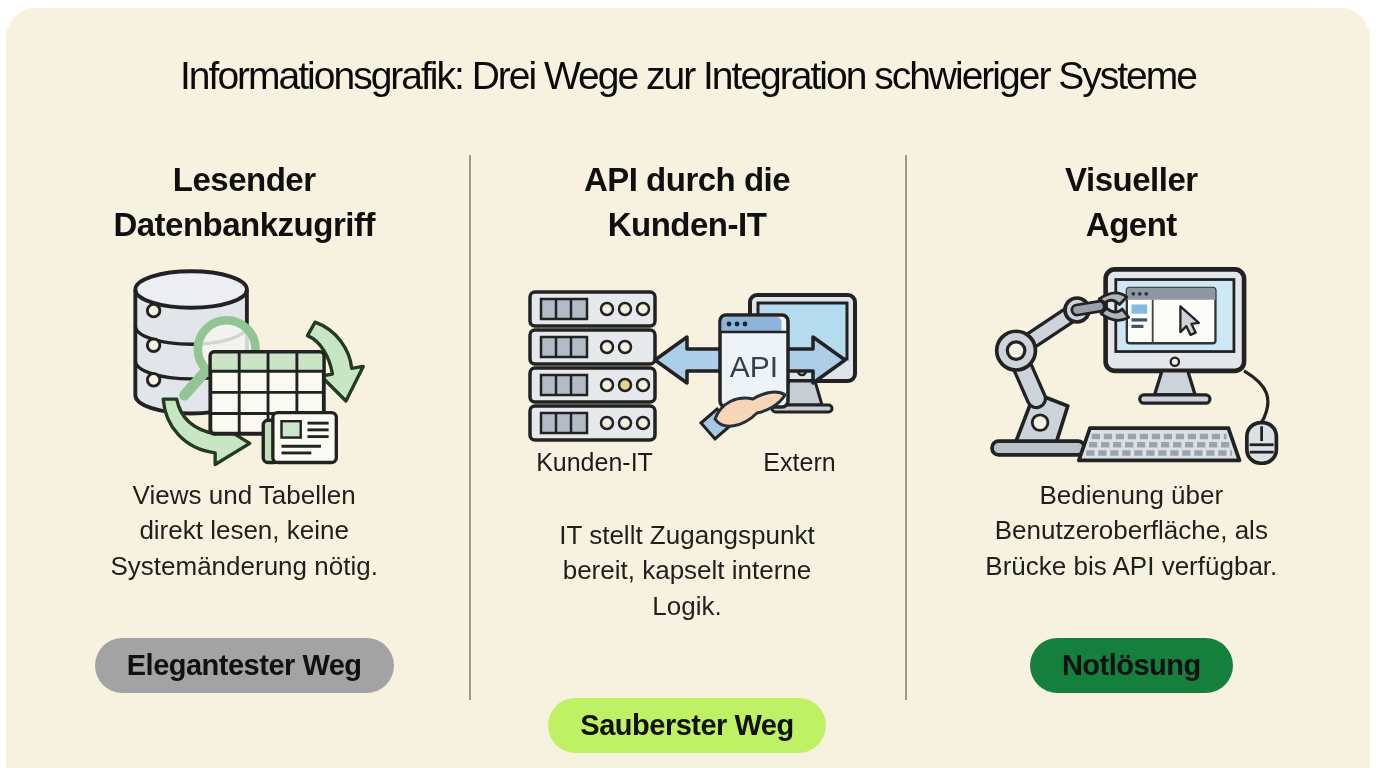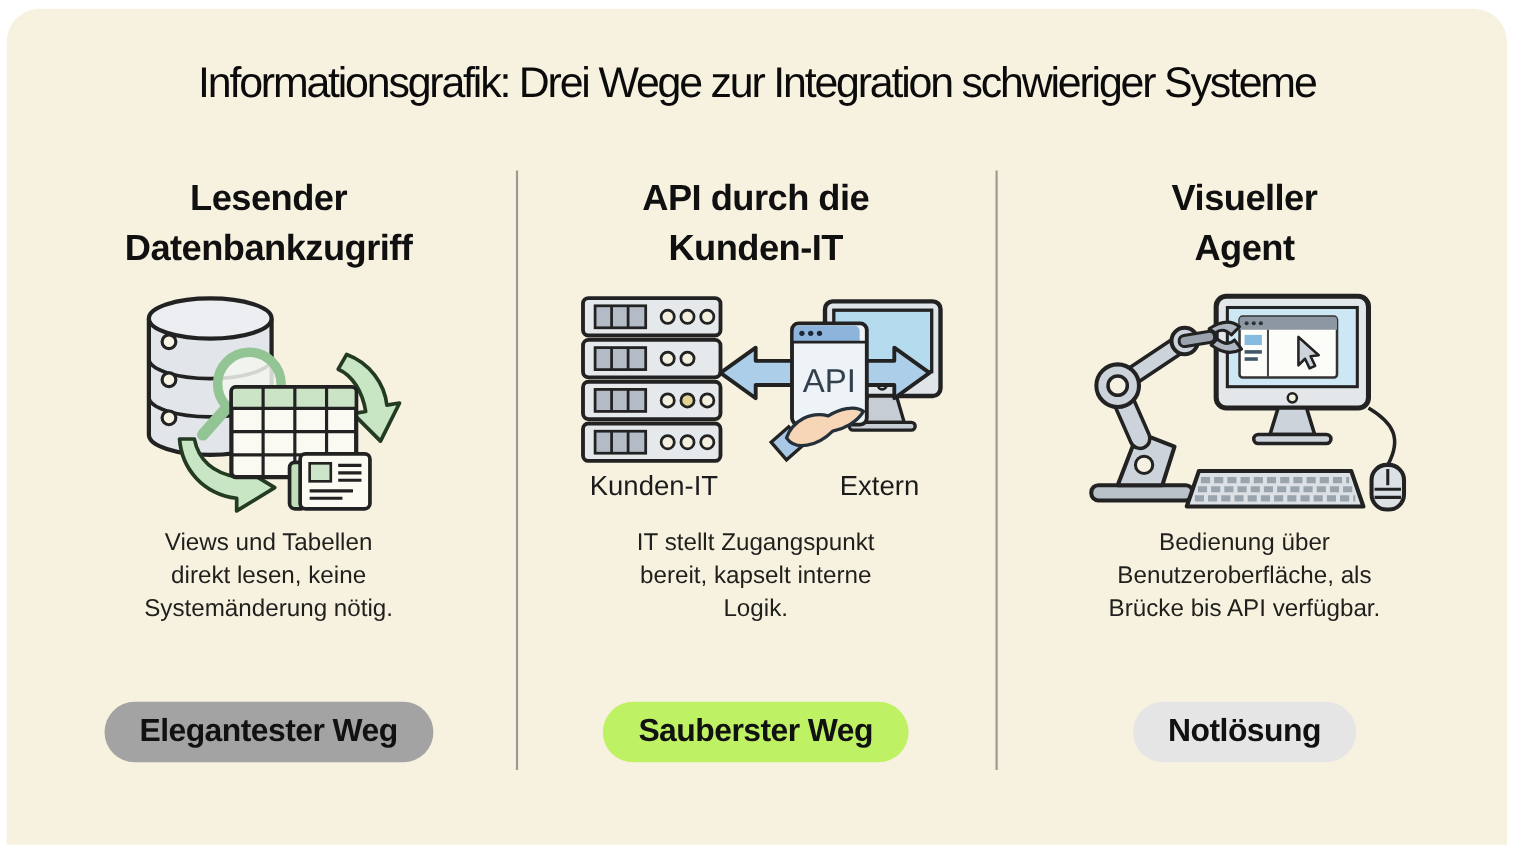--- a/index.html
+++ b/index.html
@@ -5,26 +5,26 @@
   html,body{margin:0;padding:0;width:1376px;height:768px;overflow:hidden;
     background:#ffffff;font-family:"Liberation Sans",sans-serif;}
   .panel{position:absolute;left:6px;top:8px;right:6px;bottom:0;
     border-radius:30px 30px 0 0;}
   .title{position:absolute;top:54px;left:0;width:1376px;text-align:center;
     font-size:39px;font-weight:400;letter-spacing:-2px;color:#0b0b0b;white-space:nowrap;}
   .divider{position:absolute;top:155px;width:2px;height:545px;}
   .cols{position:absolute;top:150px;left:0;width:1376px;display:flex;}
   .col{display:flex;flex-direction:column;align-items:center;}
   .col1{width:470px;padding-left:19px;box-sizing:border-box;}
-  .col2{width:436px;}
+  .col2{width:436px;gap:20px;}
   .col3{width:472px;padding-right:18px;box-sizing:border-box;}
   .heading{margin-top:8px;height:100px;font-size:33px;line-height:1.36;font-weight:700;
     text-align:center;color:#101010;white-space:pre-line;letter-spacing:-0.5px;}
   .icon-area{height:212px;display:flex;flex-direction:column;align-items:center;justify-content:center;}
-  .desc{margin-top:8px;min-height:140px;font-size:22px;line-height:1.36;text-align:center;
+  .desc{margin-top:8px;min-height:140px;font-size:26px;line-height:1.36;text-align:center;
     color:#1f1f1c;white-space:pre-line;}
   .badge{margin-top:20px;border-radius:999px;padding:11px 32px;font-size:29px;
     font-weight:700;color:#111;letter-spacing:-0.5px;}
   .icon2-wrap{position:relative;width:345px;}
   .icon2-labels{position:relative;width:345px;height:34px;margin-top:2px;}
   .icon2-labels span{position:absolute;top:0;font-size:25px;color:#1c1c1c;text-align:center;}
   .lbl-left{left:0;width:160px;}
   .lbl-right{left:225px;width:120px;}
 </style>
 </head>
@@ -226,16 +226,16 @@
           <rect x="288" y="176" width="32" height="44" rx="15" fill="#dce1e6" stroke="#222" stroke-width="4"></rect>
           <line x1="304" y1="180" x2="304" y2="196" stroke="#222" stroke-width="3"></line>
           <line x1="291" y1="200" x2="317" y2="200" stroke="#222" stroke-width="3"></line>
           <line x1="291" y1="208" x2="317" y2="208" stroke="#222" stroke-width="3"></line>
         </g>
       </svg>
     </div>
     <div class="desc">Bedienung über
 Benutzeroberfläche, als
 Brücke bis API verfügbar.</div>
-    <div class="badge" style="background-color: #e5e5e5;">Notlösung</div>
+    <div class="badge" style="background-color: #15803d;">Notlösung</div>
   </div>
 
 </div>
 
 </body></html>

